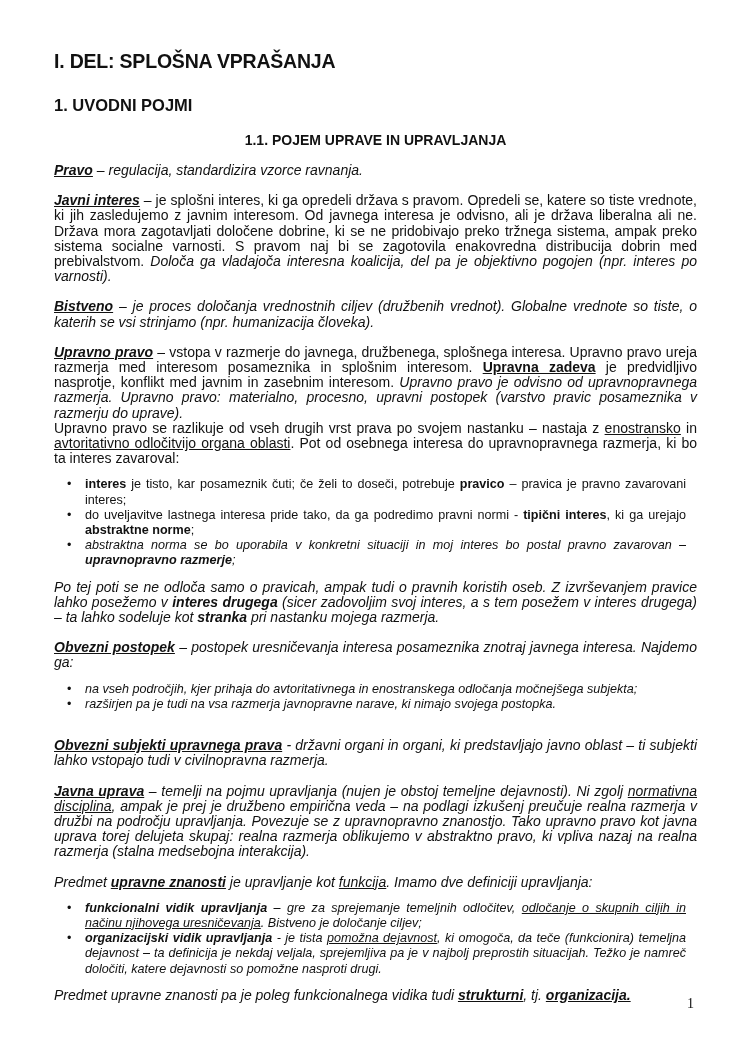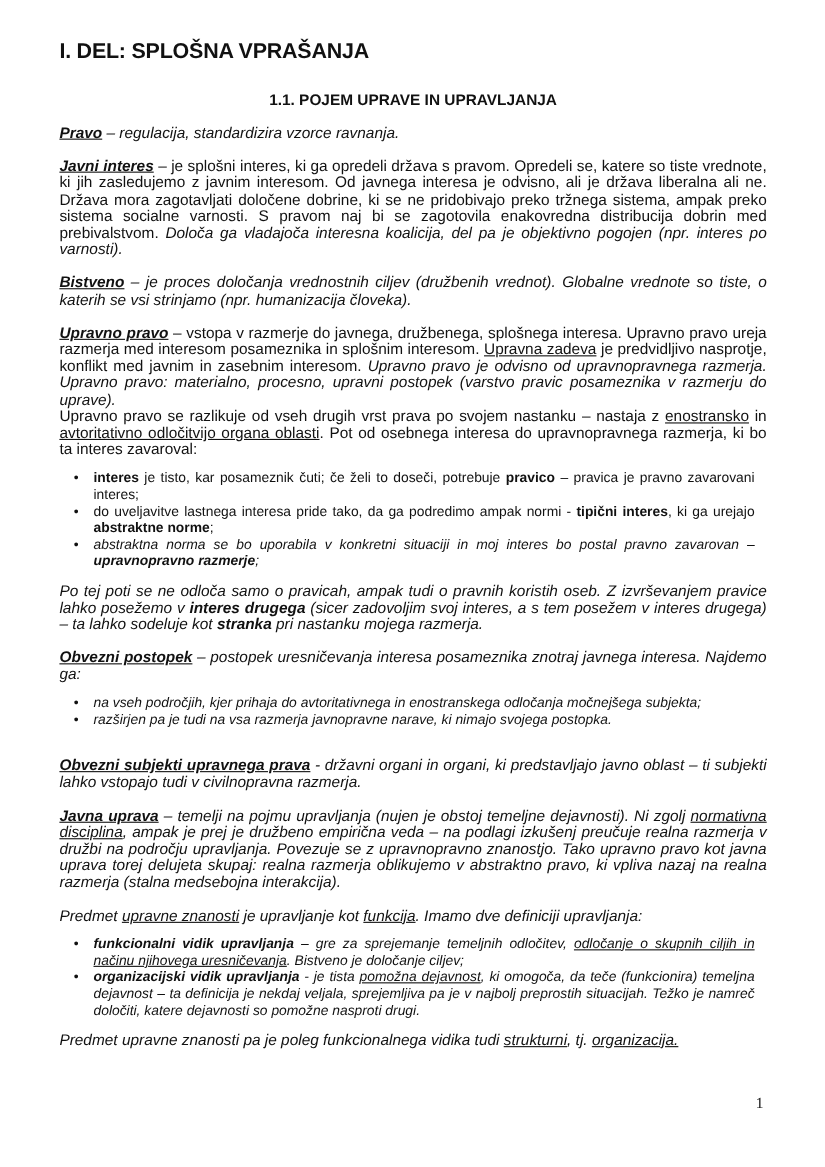--- a/index.html
+++ b/index.html
@@ -1,54 +1,55 @@
 <!DOCTYPE html>
 <html><head>
 <meta charset="utf-8">
 <style>
   html, body { margin: 0; padding: 0; background: #ffffff; }
   body { width: 750px; height: 1061px; position: relative; overflow: hidden;
          font-family: "Liberation Sans", sans-serif; color: #111; }
-  .page { position: absolute; left: 54px; top: 36px; width: 643px; }
+  .page { position: absolute; left: 54px; top: 50px; width: 643px; }
   h1 { font-size: 19.5px; font-weight: bold; margin: 0 0 23px 0; letter-spacing: -0.2px; }
   h2 { font-size: 16.5px; font-weight: bold; margin: 0 0 17px 0; }
   h3 { font-size: 14px; font-weight: bold; margin: 0 0 15px 0; text-align: center; }
   p { font-size: 14px; line-height: 15.2px; margin: 0; text-align: justify; }
   .gap { height: 15px; }
   .i { font-style: italic; }
   .b { font-weight: bold; }
   .u { text-decoration: underline; }
   .biu { font-weight: bold; font-style: italic; text-decoration: underline; }
-  .bu { font-weight: normal; text-decoration: underline; }
+  .bu { font-weight: bold; text-decoration: underline; }
   ul { list-style: none; margin: 11px; padding: 0; }
   li { position: relative; padding-left: 20px; font-size: 12.6px; line-height: 15.2px; text-align: justify; }
   li::before { content: "\2022"; position: absolute; left: 2px; top: 0; font-style: normal; font-weight: normal; }
   .pagenum { position: absolute; left: 687px; top: 996px; font-family: "Liberation Serif", serif; font-size: 14px; }
 </style>
 </head>
 <body>
 
 <div class="page">
   <h1>I. DEL: SPLOŠNA VPRAŠANJA</h1>
+  <h2>1. UVODNI POJMI</h2>
   <h3>1.1. POJEM UPRAVE IN UPRAVLJANJA</h3>
 
   <p class="i"><span class="biu">Pravo</span><span> – regulacija, standardizira vzorce ravnanja.</span></p>
   <div class="gap"></div>
 
   <p><span class="biu">Javni interes</span><span> – je splošni interes, ki ga opredeli država s pravom. Opredeli se, katere so tiste vrednote, ki jih zasledujemo z javnim interesom. Od javnega interesa je odvisno, ali je država liberalna ali ne. Država mora zagotavljati določene dobrine, ki se ne pridobivajo preko tržnega sistema, ampak preko sistema socialne varnosti. S pravom naj bi se zagotovila enakovredna distribucija dobrin med prebivalstvom. </span><span class="i">Določa ga vladajoča interesna koalicija, del pa je objektivno pogojen (npr. interes po varnosti).</span></p>
   <div class="gap"></div>
 
   <p class="i"><span class="biu">Bistveno</span><span> – je proces določanja vrednostnih ciljev (družbenih vrednot). Globalne vrednote so tiste, o katerih se vsi strinjamo (npr. humanizacija človeka).</span></p>
   <div class="gap"></div>
 
   <p><span class="biu">Upravno pravo</span><span> –  vstopa v razmerje do javnega, družbenega, splošnega interesa. Upravno pravo ureja razmerja med interesom posameznika in splošnim interesom. </span><span class="bu">Upravna zadeva</span><span> je predvidljivo nasprotje, konflikt med javnim  in zasebnim interesom. </span><span class="i">Upravno pravo je odvisno od upravnopravnega razmerja. Upravno pravo: materialno, procesno, upravni postopek (varstvo pravic posameznika v razmerju do uprave).</span></p>
   <p><span>Upravno pravo se razlikuje od vseh drugih vrst prava po svojem nastanku – nastaja z </span><span class="u">enostransko</span><span> in </span><span class="u">avtoritativno odločitvijo organa oblasti</span><span>. Pot od osebnega interesa do upravnopravnega razmerja, ki bo ta interes zavaroval:</span></p>
   <ul>
     <li><span class="b">interes</span><span> je tisto, kar posameznik čuti; če želi to doseči, potrebuje </span><span class="b">pravico</span><span> – pravica je pravno zavarovani interes;</span></li>
-    <li><span>do uveljavitve lastnega interesa pride tako, da ga podredimo ampak normi - </span><span class="b">tipični interes</span><span>, ki ga urejajo </span><span class="b">abstraktne norme</span><span>;</span></li>
+    <li><span>do uveljavitve lastnega interesa pride tako, da ga podredimo pravni normi - </span><span class="b">tipični interes</span><span>, ki ga urejajo </span><span class="b">abstraktne norme</span><span>;</span></li>
     <li class="i"><span>abstraktna norma se bo uporabila v konkretni situaciji in moj interes bo postal pravno zavarovan – </span><span class="b">upravnopravno razmerje</span><span>;</span></li>
   </ul>
   <p class="i"><span>Po tej poti se ne odloča samo o pravicah, ampak tudi o pravnih koristih oseb. Z izvrševanjem pravice lahko posežemo v </span><span class="b">interes drugega</span><span> (sicer zadovoljim svoj interes, a s tem posežem v interes drugega) – ta lahko sodeluje kot </span><span class="b">stranka</span><span> pri nastanku mojega razmerja.</span></p>
   <div class="gap"></div>
 
   <p class="i"><span class="biu">Obvezni postopek</span><span> – postopek uresničevanja interesa posameznika znotraj javnega interesa. Najdemo ga:</span></p>
   <ul class="i">
     <li>na vseh področjih, kjer prihaja do avtoritativnega in enostranskega odločanja močnejšega subjekta;</li>
     <li>razširjen pa je tudi na vsa razmerja javnopravne narave, ki nimajo svojega postopka.</li>
   </ul>

